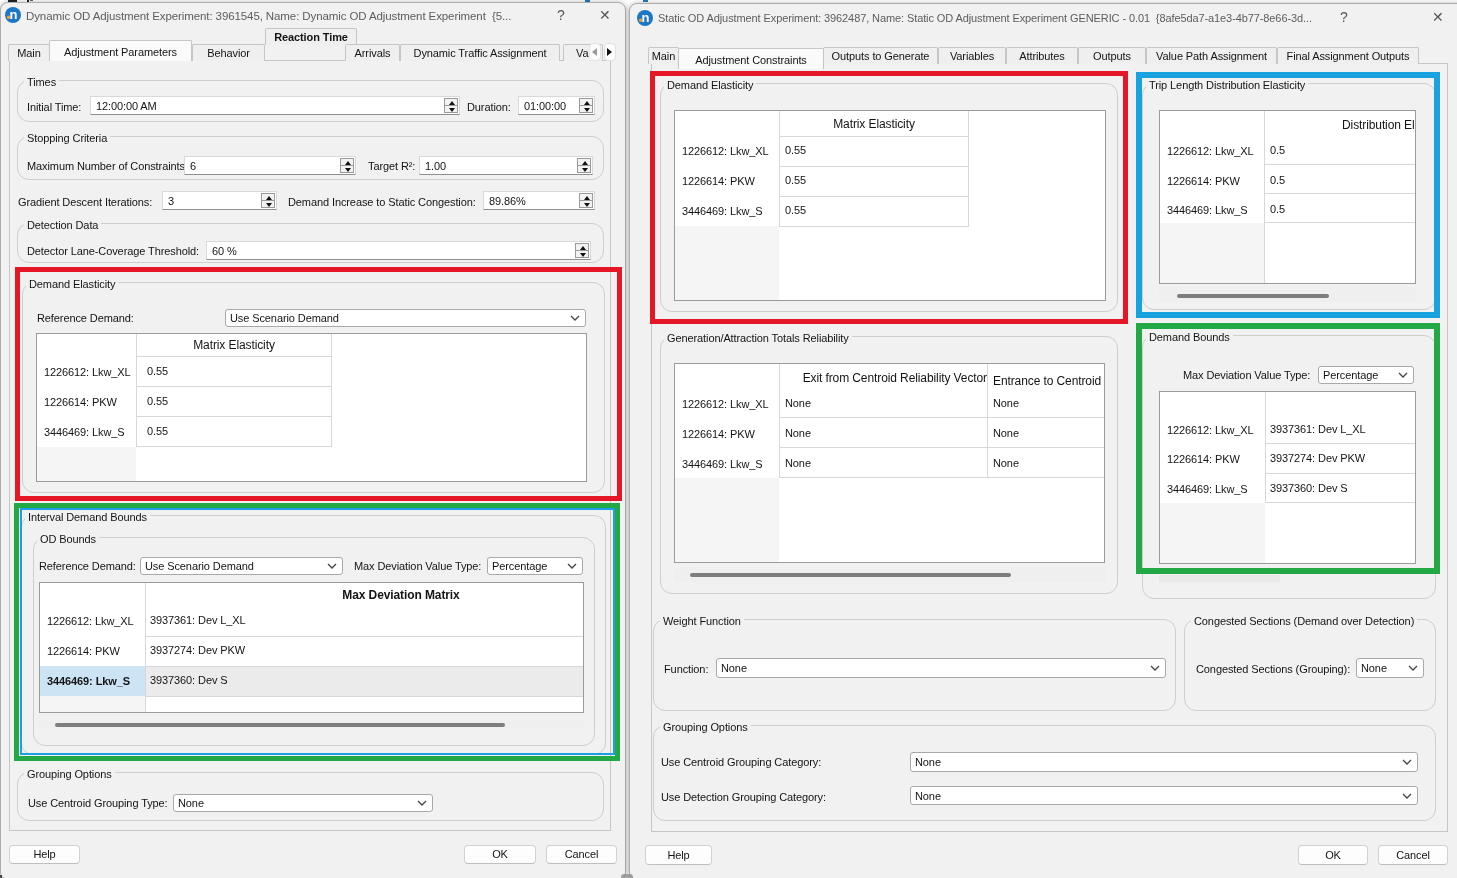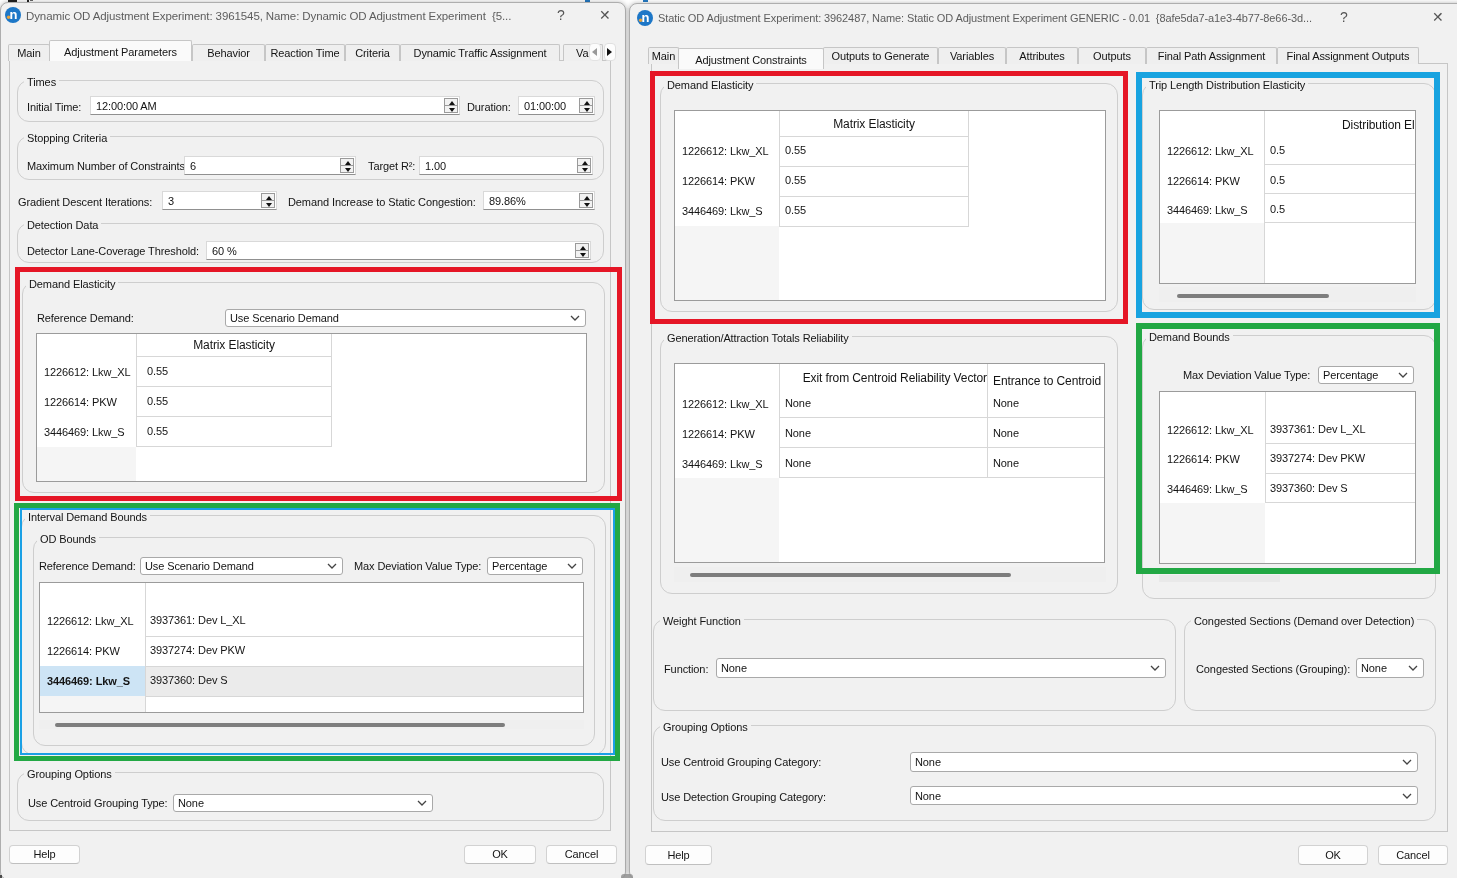--- a/index.html
+++ b/index.html
@@ -53,22 +53,22 @@
  <circle cx="3.6" cy="10.3" r="1.7" fill="#e8a33d"></circle>
  <text x="4.6" y="11.9" font-family="Liberation Sans" font-size="13" font-weight="bold" fill="#fff">n</text>
 </svg>
 <div class="ttl" style="left:26px;top:9px;">Dynamic OD Adjustment Experiment: 3961545, Name: Dynamic OD Adjustment Experiment&nbsp; {5...</div>
 <div class="tbx" style="left:557px;top:8px;font-size:14px;">?</div>
 <div class="tbx" style="left:599px;top:8px;font-size:14px;">✕</div>
 
 <div class="tab sel" style="left:49px;top:40px;width:143px;height:21px;line-height:23px;">Adjustment Parameters</div>
 <div class="tab" style="left:8px;top:44px;width:42px;height:17px;line-height:16px;">Main</div>
 <div class="tab" style="left:192px;top:44px;width:73px;height:17px;line-height:16px;">Behavior</div>
-<div class="tab" style="left:265px;top:44px;width:80px;height:17px;line-height:16px;">Reaction Time</div>
-<div class="tab" style="left:345px;top:44px;width:55px;height:17px;line-height:16px;">Criteria</div>
+<div class="tab" style="left:265px;top:28px;width:92px;height:17px;line-height:16px;font-weight:bold;">Reaction Time</div>
+<div class="tab" style="left:345px;top:44px;width:55px;height:17px;line-height:16px;">Arrivals</div>
 <div class="tab" style="left:400px;top:44px;width:160px;height:17px;line-height:16px;">Dynamic Traffic Assignment</div>
 <div class="tab" style="left:563px;top:44px;width:40px;height:17px;line-height:16px;text-align:left;padding-left:12px;">Var</div>
 <div style="position:absolute;left:589px;top:43px;width:12px;height:18px;background:#fcfcfc;border:1px solid #e3e3e3;border-radius:4px;box-sizing:border-box;z-index:4;"></div>
 <div style="position:absolute;left:604px;top:43px;width:12px;height:18px;background:#fdfdfd;border:1px solid #e0e0e0;border-radius:4px;box-sizing:border-box;z-index:4;"></div>
 <div style="position:absolute;left:592px;top:48px;width:0;height:0;border-top:4px solid transparent;border-bottom:4px solid transparent;border-right:5px solid #999999;z-index:5;"></div>
 <div style="position:absolute;left:607px;top:48px;width:0;height:0;border-top:4px solid transparent;border-bottom:4px solid transparent;border-left:5px solid #111111;z-index:5;"></div>
 
 <div class="pane" style="left:9px;top:60px;width:602px;height:771px;"></div>
 
 <div class="gb" style="left:17px;top:80px;width:587px;height:42px;">
@@ -221,20 +221,21 @@
     </svg>
 </div>
 <div class="tbl" style="left:39px;top:582px;width:545px;height:131px;">
  <div style="position:absolute;left:105px;top:83px;width:438px;height:30px;background:#ebebeb;"></div>
  <div style="position:absolute;left:0px;top:83px;width:105px;height:30px;background:#cde4f5;"></div>
  <div class="gry" style="left:0px;top:113px;width:105px;height:16px;"></div>
  <div class="vln" style="left:105px;top:0;height:129px;"></div>
  <div class="hln" style="left:105px;top:53px;width:438px;"></div>
  <div class="hln" style="left:105px;top:83px;width:438px;"></div>
  <div class="hln" style="left:105px;top:113px;width:438px;"></div>
+ <div class="cell" style="left:105px;top:5px;width:512px;text-align:center;font-weight:bold;font-size:12px;">Max Deviation Matrix</div>
  <div class="cell" style="left:7px;top:31px;">1226612: Lkw_XL</div>
  <div class="cell" style="left:7px;top:61px;">1226614: PKW</div>
  <div class="cell" style="left:7px;top:91px;font-weight:bold;">3446469: Lkw_S</div>
  <div class="cell" style="left:110px;top:30px;">3937361: Dev L_XL</div>
  <div class="cell" style="left:110px;top:60px;">3937274: Dev PKW</div>
  <div class="cell" style="left:110px;top:90px;">3937360: Dev S</div>
 </div>
 <div class="track" style="left:39px;top:720px;width:545px;height:9px;"></div>
 <div class="thumb" style="left:55px;top:723px;width:450px;height:4px;"></div>
 
@@ -263,21 +264,21 @@
 <div class="ttl" style="left:658px;top:11px;font-size:11px;">Static OD Adjustment Experiment: 3962487, Name: Static OD Adjustment Experiment GENERIC - 0.01&nbsp; {8afe5da7-a1e3-4b77-8e66-3d...</div>
 <div class="tbx" style="left:1340px;top:10px;font-size:14px;">?</div>
 <div class="tbx" style="left:1432px;top:10px;font-size:14px;">✕</div>
 
 <div class="tab sel" style="left:678px;top:48px;width:146px;height:21px;line-height:23px;">Adjustment Constraints</div>
 <div class="tab" style="left:648px;top:47px;width:31px;height:17px;line-height:16px;">Main</div>
 <div class="tab" style="left:823px;top:47px;width:115px;height:17px;line-height:16px;">Outputs to Generate</div>
 <div class="tab" style="left:938px;top:47px;width:68px;height:17px;line-height:16px;">Variables</div>
 <div class="tab" style="left:1006px;top:47px;width:72px;height:17px;line-height:16px;">Attributes</div>
 <div class="tab" style="left:1078px;top:47px;width:68px;height:17px;line-height:16px;">Outputs</div>
-<div class="tab" style="left:1146px;top:47px;width:131px;height:17px;line-height:16px;">Final Path Assignment</div>
+<div class="tab" style="left:1146px;top:47px;width:131px;height:17px;line-height:16px;">Value Path Assignment</div>
 <div class="tab" style="left:1277px;top:47px;width:142px;height:17px;line-height:16px;">Final Assignment Outputs</div>
 
 <div class="pane" style="left:651px;top:63px;width:797px;height:769px;"></div>
 
 <div class="ann" style="left:650px;top:71px;width:478px;height:253px;border:5px solid #e51626;z-index:10;"></div>
 
 <div class="gb" style="left:660px;top:83px;width:458px;height:229px;">
     <span style="left:3px;">Demand Elasticity</span>
   </div>
 <div class="tbl" style="left:674px;top:110px;width:432px;height:191px;">

